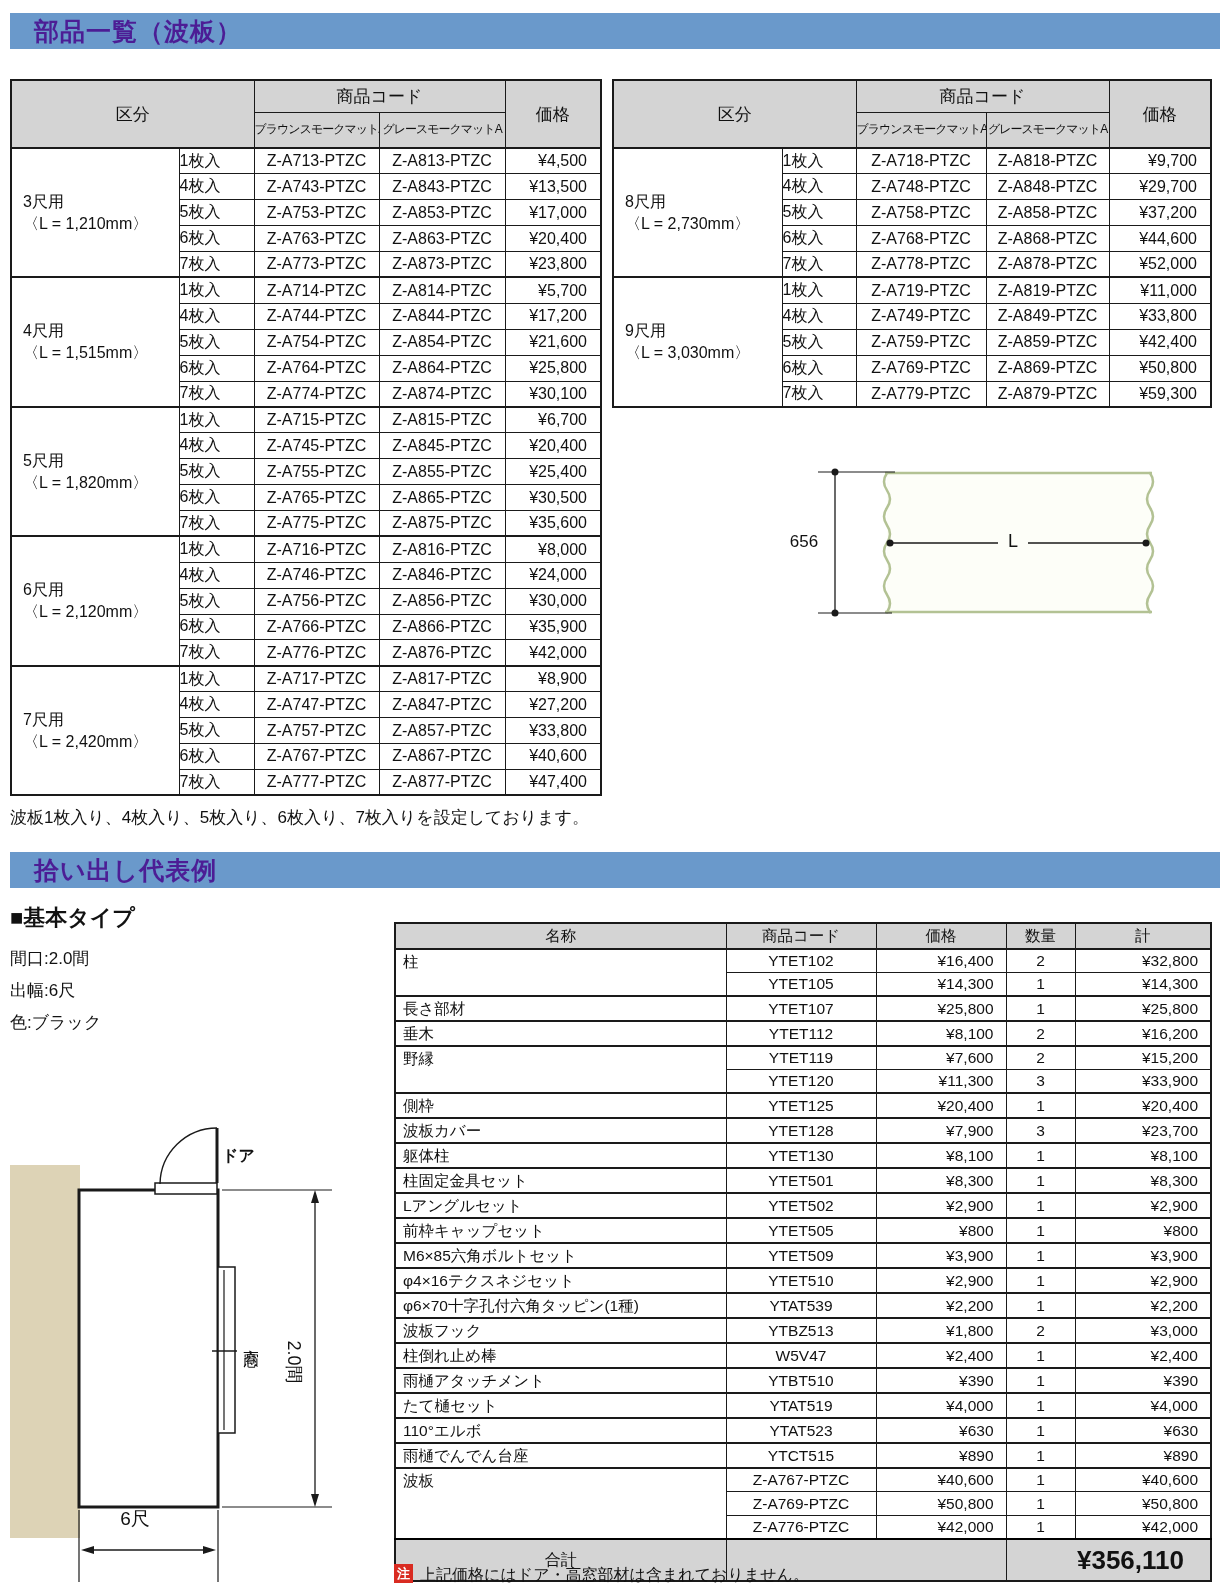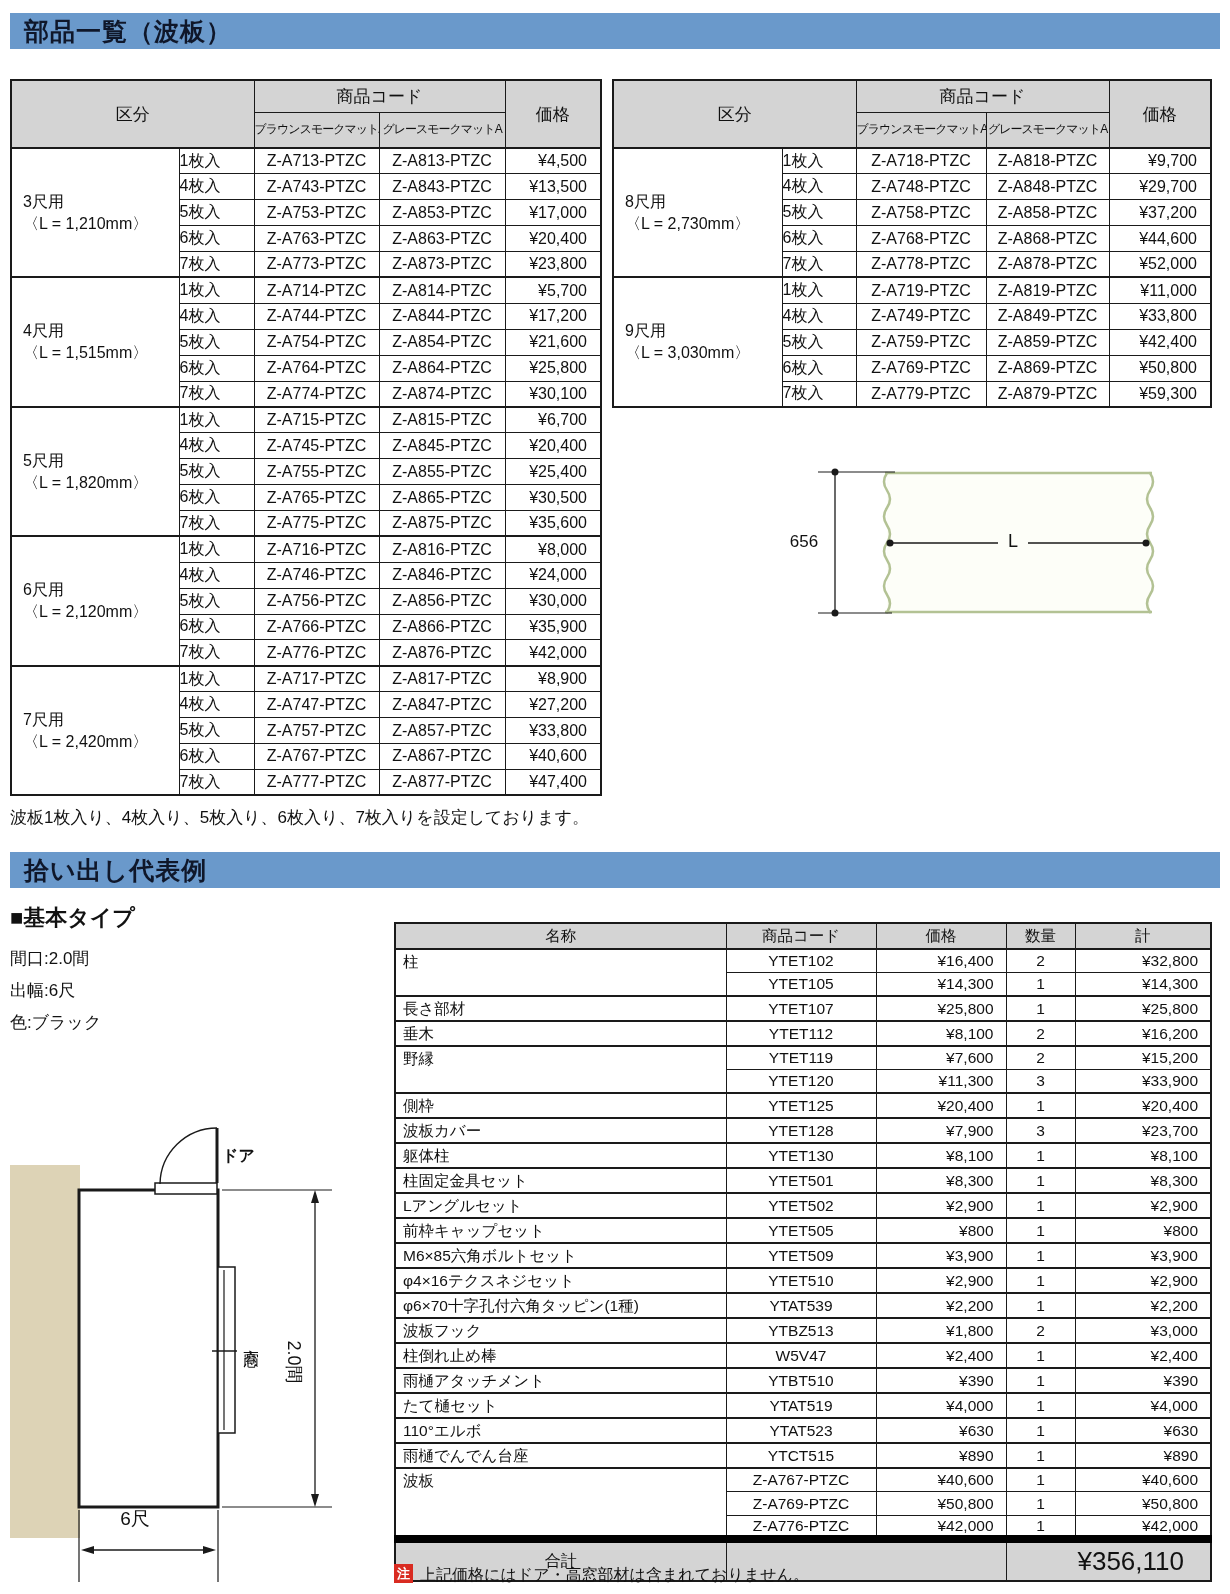--- a/index.html
+++ b/index.html
@@ -2,22 +2,22 @@
 <html><head>
 <meta charset="utf-8">
 <style>
   * { margin:0; padding:0; box-sizing:border-box; }
   html,body { background:#ffffff; }
   body { width:1230px; height:1594px; position:relative;
          font-family:"Liberation Sans","DejaVu Sans",sans-serif; color:#111; }
   .abs { position:absolute; }
 
   
-  .bar { background:#6a99cb; color:#0f172a; font-weight:bold; font-size:25px;
-         line-height:36px; height:36px; padding-left:14px; letter-spacing:1px; }
+  .bar { background:#6a99cb; color:#4c1d95; font-weight:bold; font-size:25px;
+         line-height:36px; height:36px; padding-left:24px; letter-spacing:1px; }
 
   
   table { border-collapse:collapse; table-layout:fixed; background:#fff; }
   table.grid { border:2px solid #1a1a1a; }
   table.grid td { border:1px solid #1a1a1a; overflow:hidden; white-space:nowrap; }
   .hd { background:#d4d4d4; text-align:center; }
 
   
   .parts { font-size:16px; }
   .parts thead tr.r1 { height:32px; }
@@ -35,23 +35,23 @@
   .ex { font-size:15.5px; }
   .ex thead tr { height:26px; }
   .ex thead td { font-size:15.5px; }
   .ex tbody tr { height:23.6px; }
   .ex tbody tr.gs td { border-top:2px solid #1a1a1a; }
   .ex .name { padding-left:7px; vertical-align:top; padding-top:2px; }
   .ex .code { text-align:center; }
   .ex .price{ text-align:right; padding-right:12px; }
   .ex .qty  { text-align:center; }
   .ex .total{ text-align:right; padding-right:12px;margin-left:8px; }
-  .ex tfoot td { background:#d4d4d4; border-top:8px solid #000000; height:42px; }
+  .ex tfoot td { background:#d4d4d4; border-top:2px solid #000000; height:42px; }
   .ex .total-label { text-align:center; font-size:16px; }
-  .ex .total-value { text-align:right; padding-right:26px; font-size:26px; font-weight:400; }
+  .ex .total-value { text-align:right; padding-right:26px; font-size:26px; font-weight:700; }
 
   .note { font-size:17px; }
   .subtitle { font-size:22px; font-weight:bold; }
   .specs div { font-size:17px; line-height:32px; }
 
   .dim-label { font-size:17px; text-align:center; }
   .badge { display:inline-block; width:19px; height:19px; background:#d92b21; color:#fff;
            font-size:13px; font-weight:bold; text-align:center; line-height:19px;
            vertical-align:2px; margin-right:7px; }
   .v-label { writing-mode:vertical-rl; text-orientation:upright; font-size:16px; letter-spacing:2px; }

